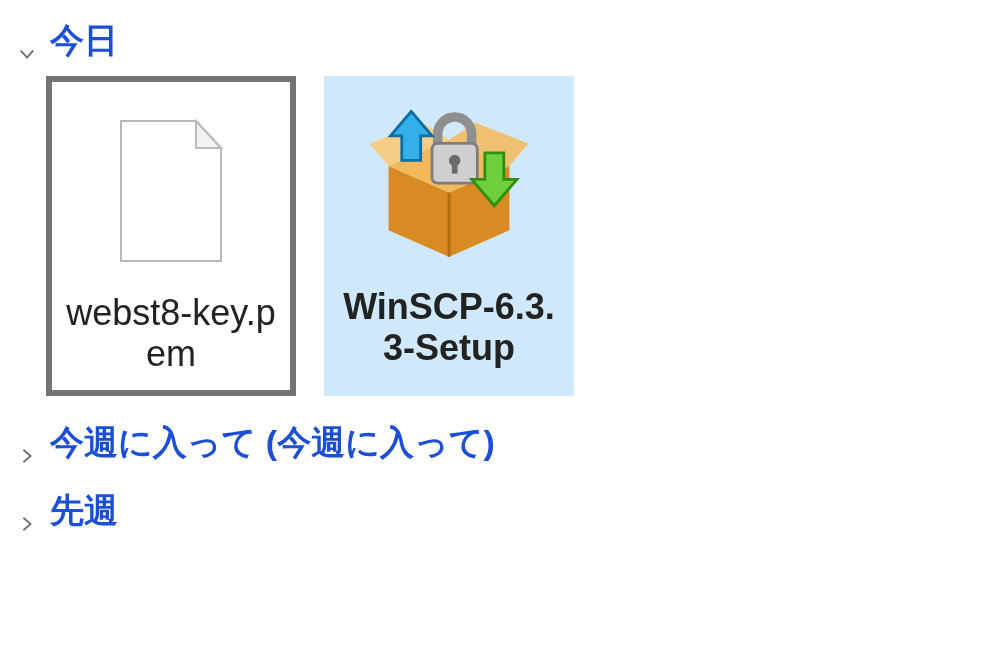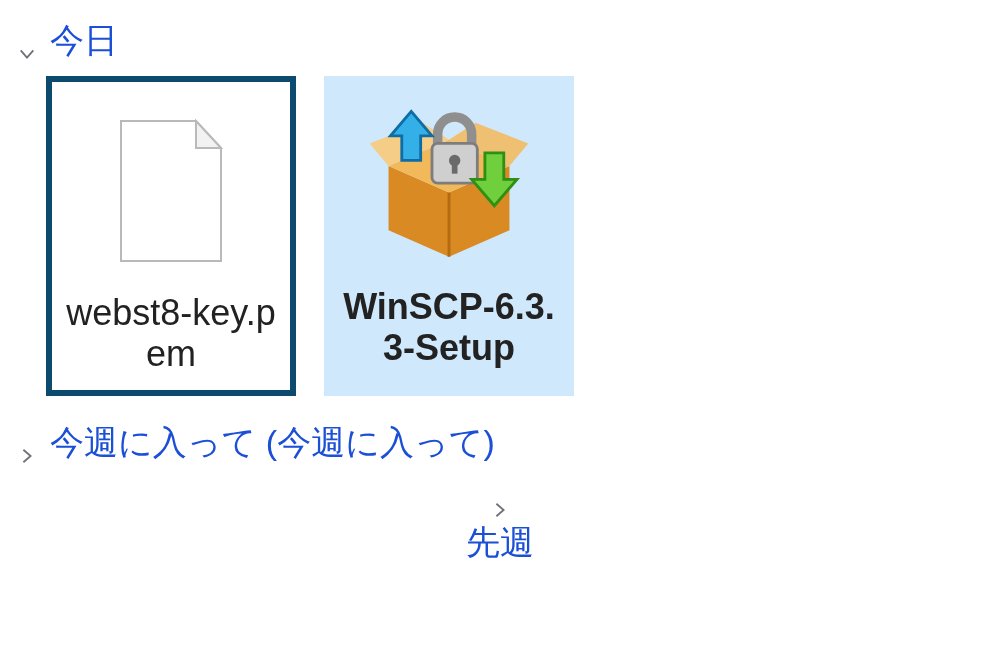--- a/index.html
+++ b/index.html
@@ -11,20 +11,21 @@
       padding: 12px 18px;
       font-size: 34px;
     }
     .group-header {
       display: flex;
       align-items: center;
       gap: 14px;
       color: #1a4fd6;
       margin: 6px 0 12px 0;
       cursor: default;
+      font-weight: bold;
     }
     .chevron {
       display: inline-block;
       width: 18px;
       height: 18px;
     }
     .chevron svg { width: 100%; height: 100%; }
     .group-header .label { color: #1a4fd6; }
     .items-row {
       display: flex;
@@ -38,21 +39,21 @@
       flex-direction: column;
       align-items: center;
       justify-content: flex-start;
       padding: 14px 6px 6px 6px;
     }
     .file-item.selected {
       background: #cfe8fb;
       font-weight: bold;
     }
     .file-item.highlighted {
-      border: 6px solid #0c4a6e;
+      border: 6px solid #737373;
       background: #fff;
     }
     .icon-zone {
       width: 170px;
       height: 190px;
       display: flex;
       align-items: center;
       justify-content: center;
       margin-bottom: 6px;
     }
@@ -126,21 +127,21 @@
 
   <div class="group-header">
     <span class="chevron">
       <svg viewBox="0 0 20 20">
           <polyline points="6,3 14,10 6,17" fill="none" stroke="#6f7178" stroke-width="2"></polyline>
         </svg>
     </span>
     <span class="label">今週に入って (今週に入って)</span>
   </div>
 
-  <div class="group-header" style="margin-top:22px;flex-direction:column;">
+  <div class="group-header" style="margin-top:22px;">
     <span class="chevron">
       <svg viewBox="0 0 20 20">
           <polyline points="6,3 14,10 6,17" fill="none" stroke="#6f7178" stroke-width="2"></polyline>
         </svg>
     </span>
     <span class="label">先週</span>
   </div>
 </div>
 
 </body></html>

